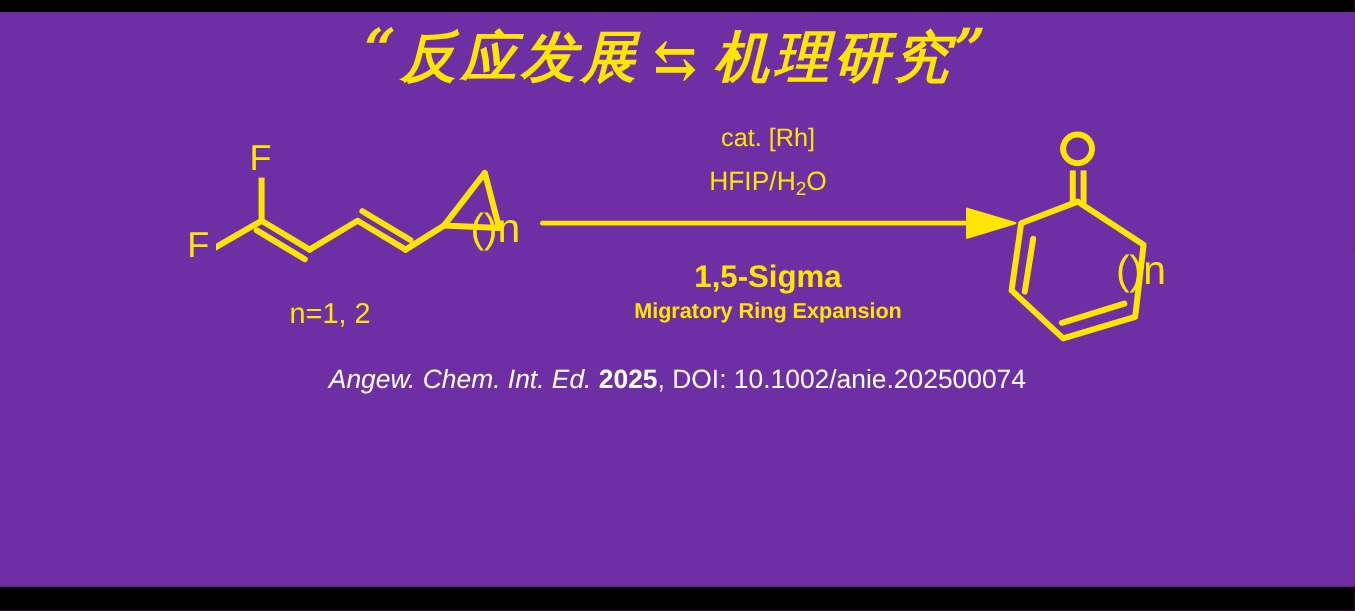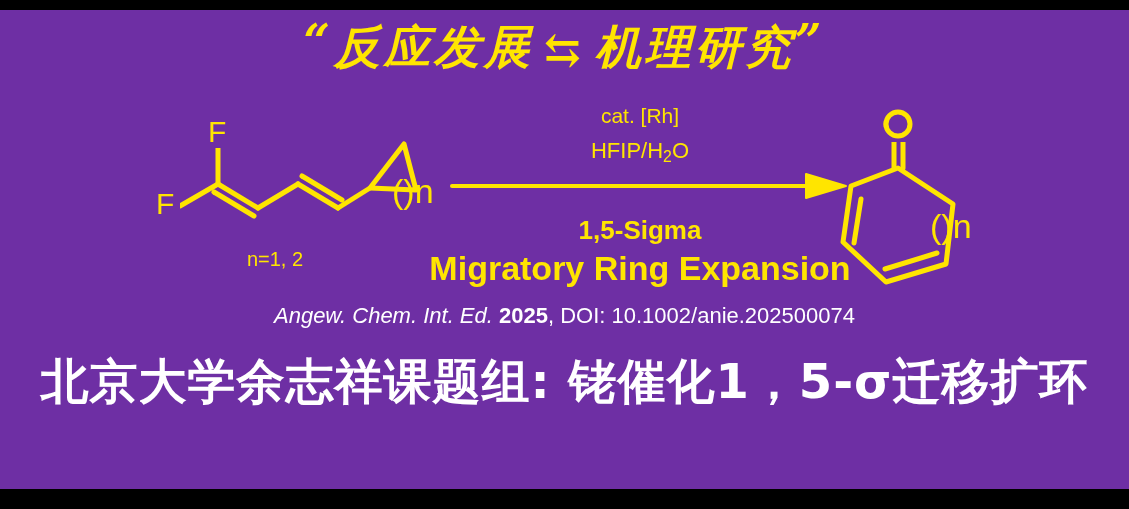--- a/index.html
+++ b/index.html
@@ -88,31 +88,31 @@
   .cond-top2 {
     left: 440px; top: 138px; width: 400px;
     font-size: 22px;
   }
   .cond-bot1 {
     left: 440px; top: 215px; width: 400px;
     font-size: 26px; font-weight: 700;
   }
   .cond-bot2 {
     left: 418px; top: 249px; width: 444px;
-    font-size: 34px; font-weight: 700;
+    font-size: 18px; font-weight: 700;
   }
   .sub { font-size: 0.72em; vertical-align: -0.28em; }
 
   
   .nlabel {
     position: absolute;
     left: 160px; top: 248px; width: 230px;
     text-align: center;
     color: #FFE500;
-    font-size: 20px;
+    font-size: 24px;
     font-family: "Liberation Sans", sans-serif;
   }
 
   
   .citation {
     position: absolute;
     left: 0; top: 303px;
     width: 1129px;
     text-align: center;
     color: #FFFFFF;
@@ -220,16 +220,15 @@
   <div class="cond cond-top2">
     <span>HFIP/H</span><span class="sub">2</span><span>O</span>
   </div>
   <div class="cond cond-bot1">1,5-Sigma</div>
   <div class="cond cond-bot2">Migratory Ring Expansion</div>
 
   <div class="citation">
     <span class="jrnl">Angew. Chem. Int. Ed.</span>&nbsp;<span class="yr">2025</span><span>, DOI: 10.1002/anie.202500074</span>
   </div>
 
-  <div class="cn-title cn-line1">北京大学余志祥课题组: 铑催化1，5-σ迁移扩环</div>
 
   <div class="bar-bottom"></div>
 </div>
 
 </body></html>

